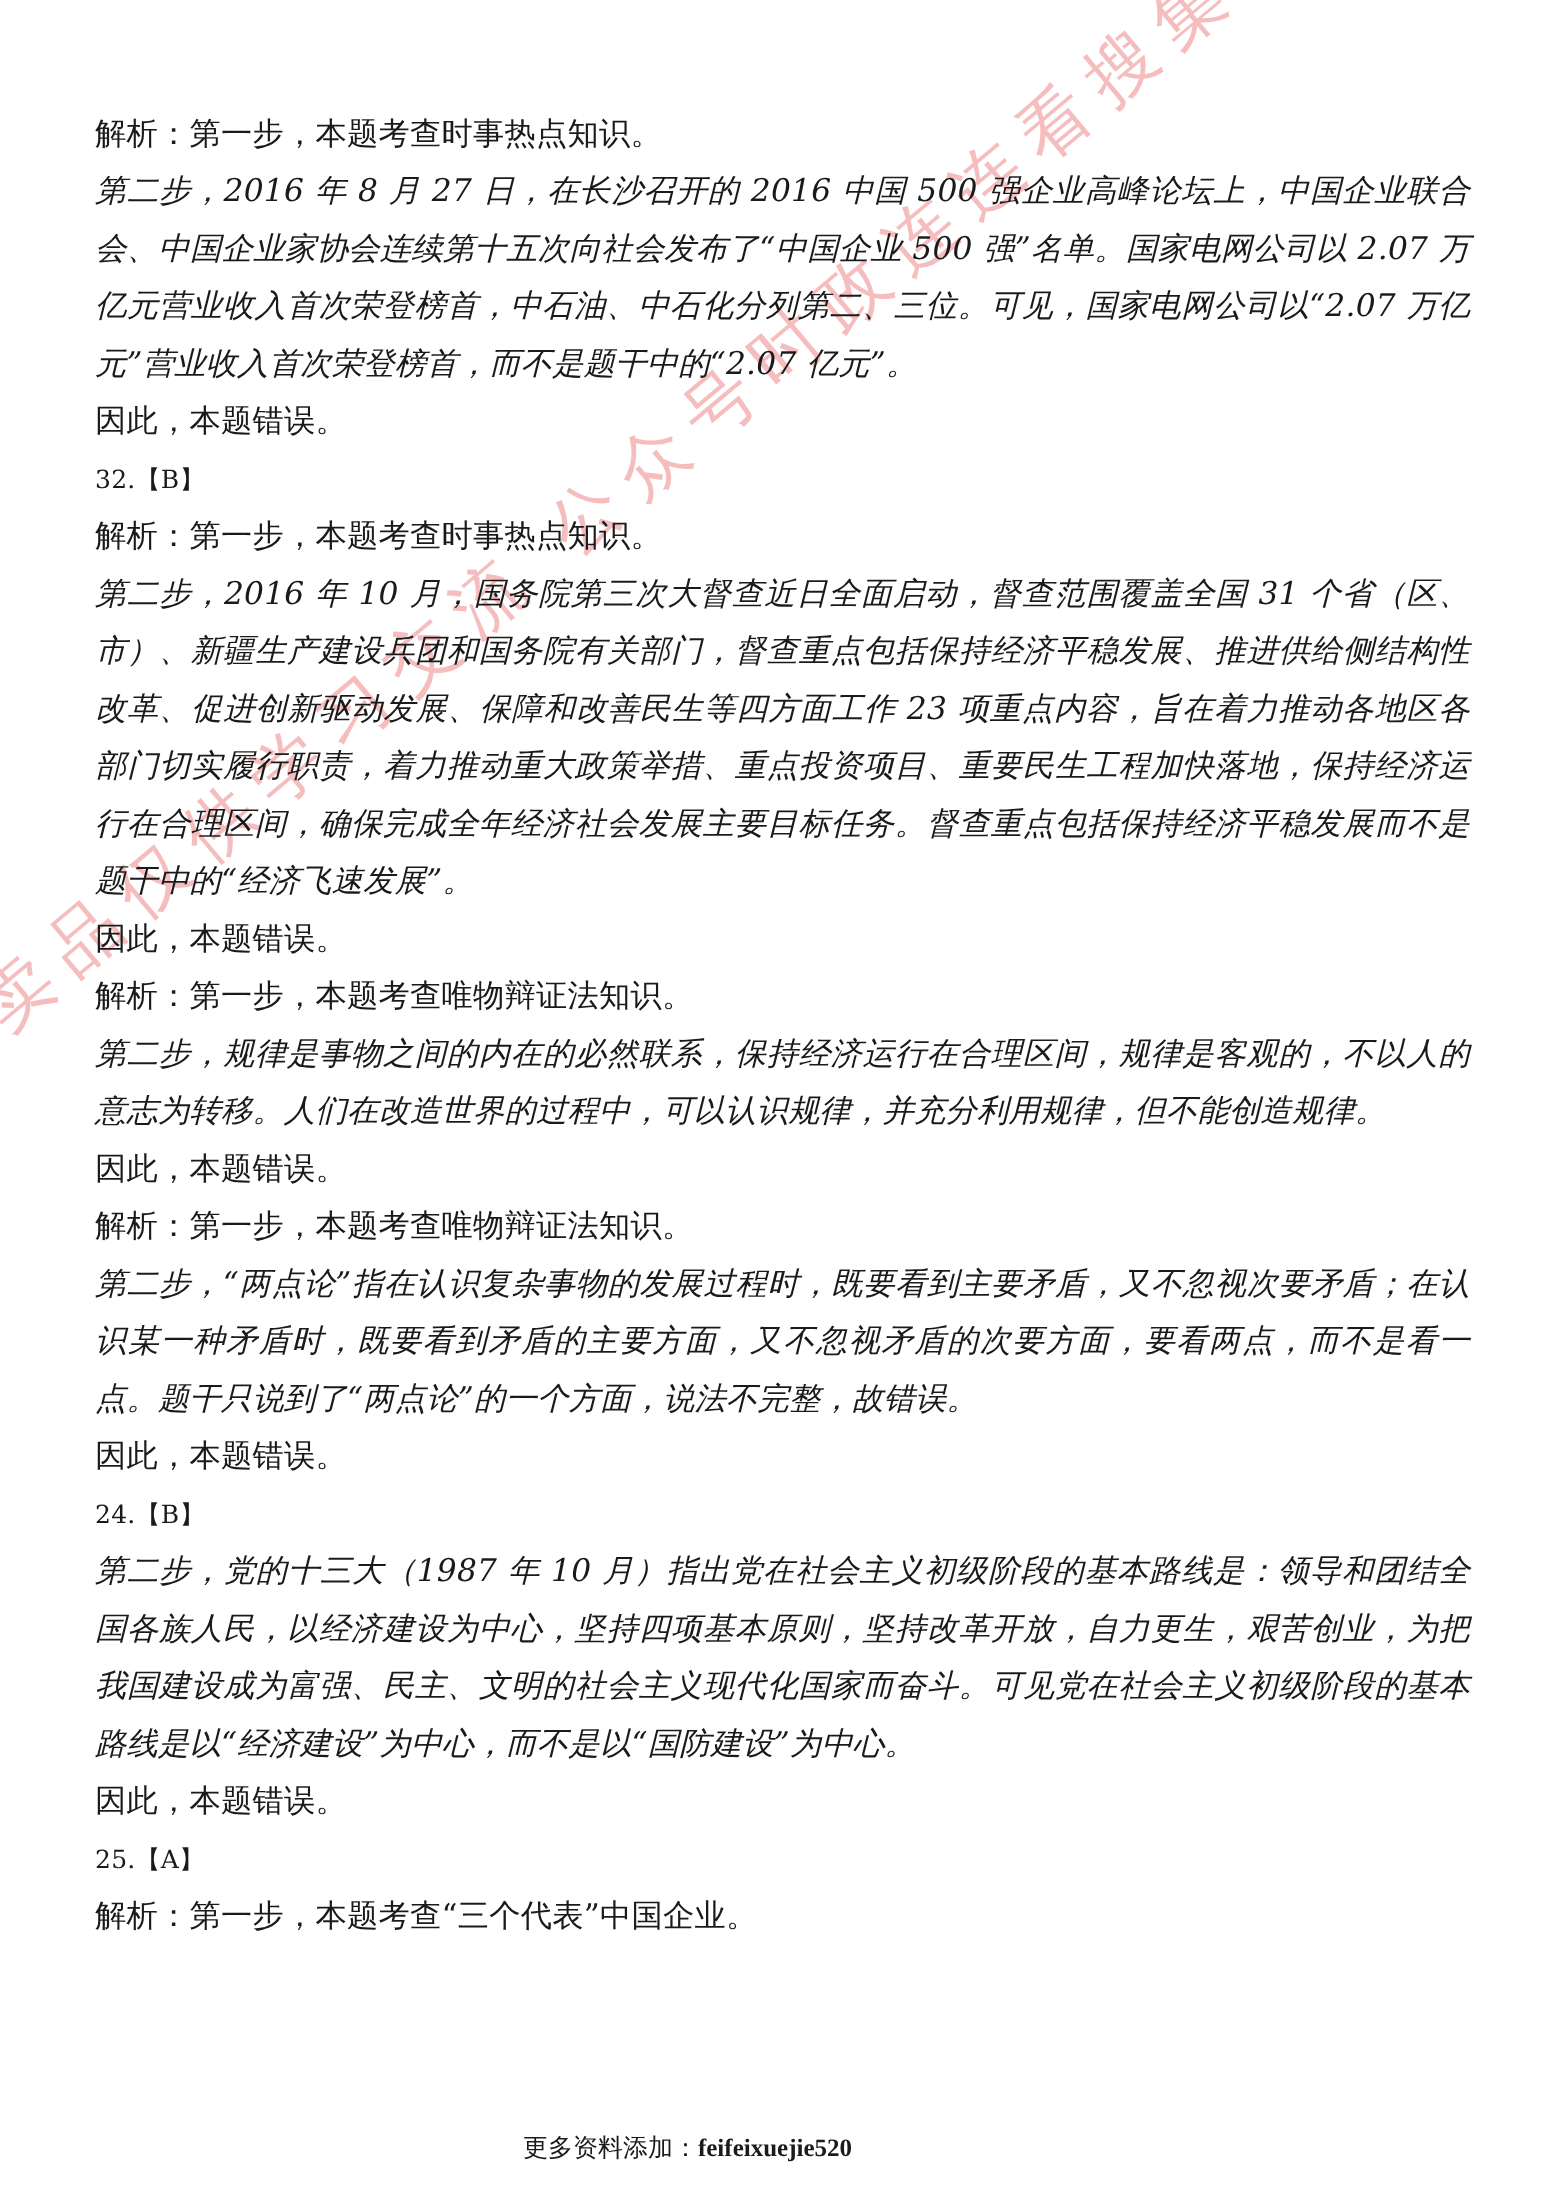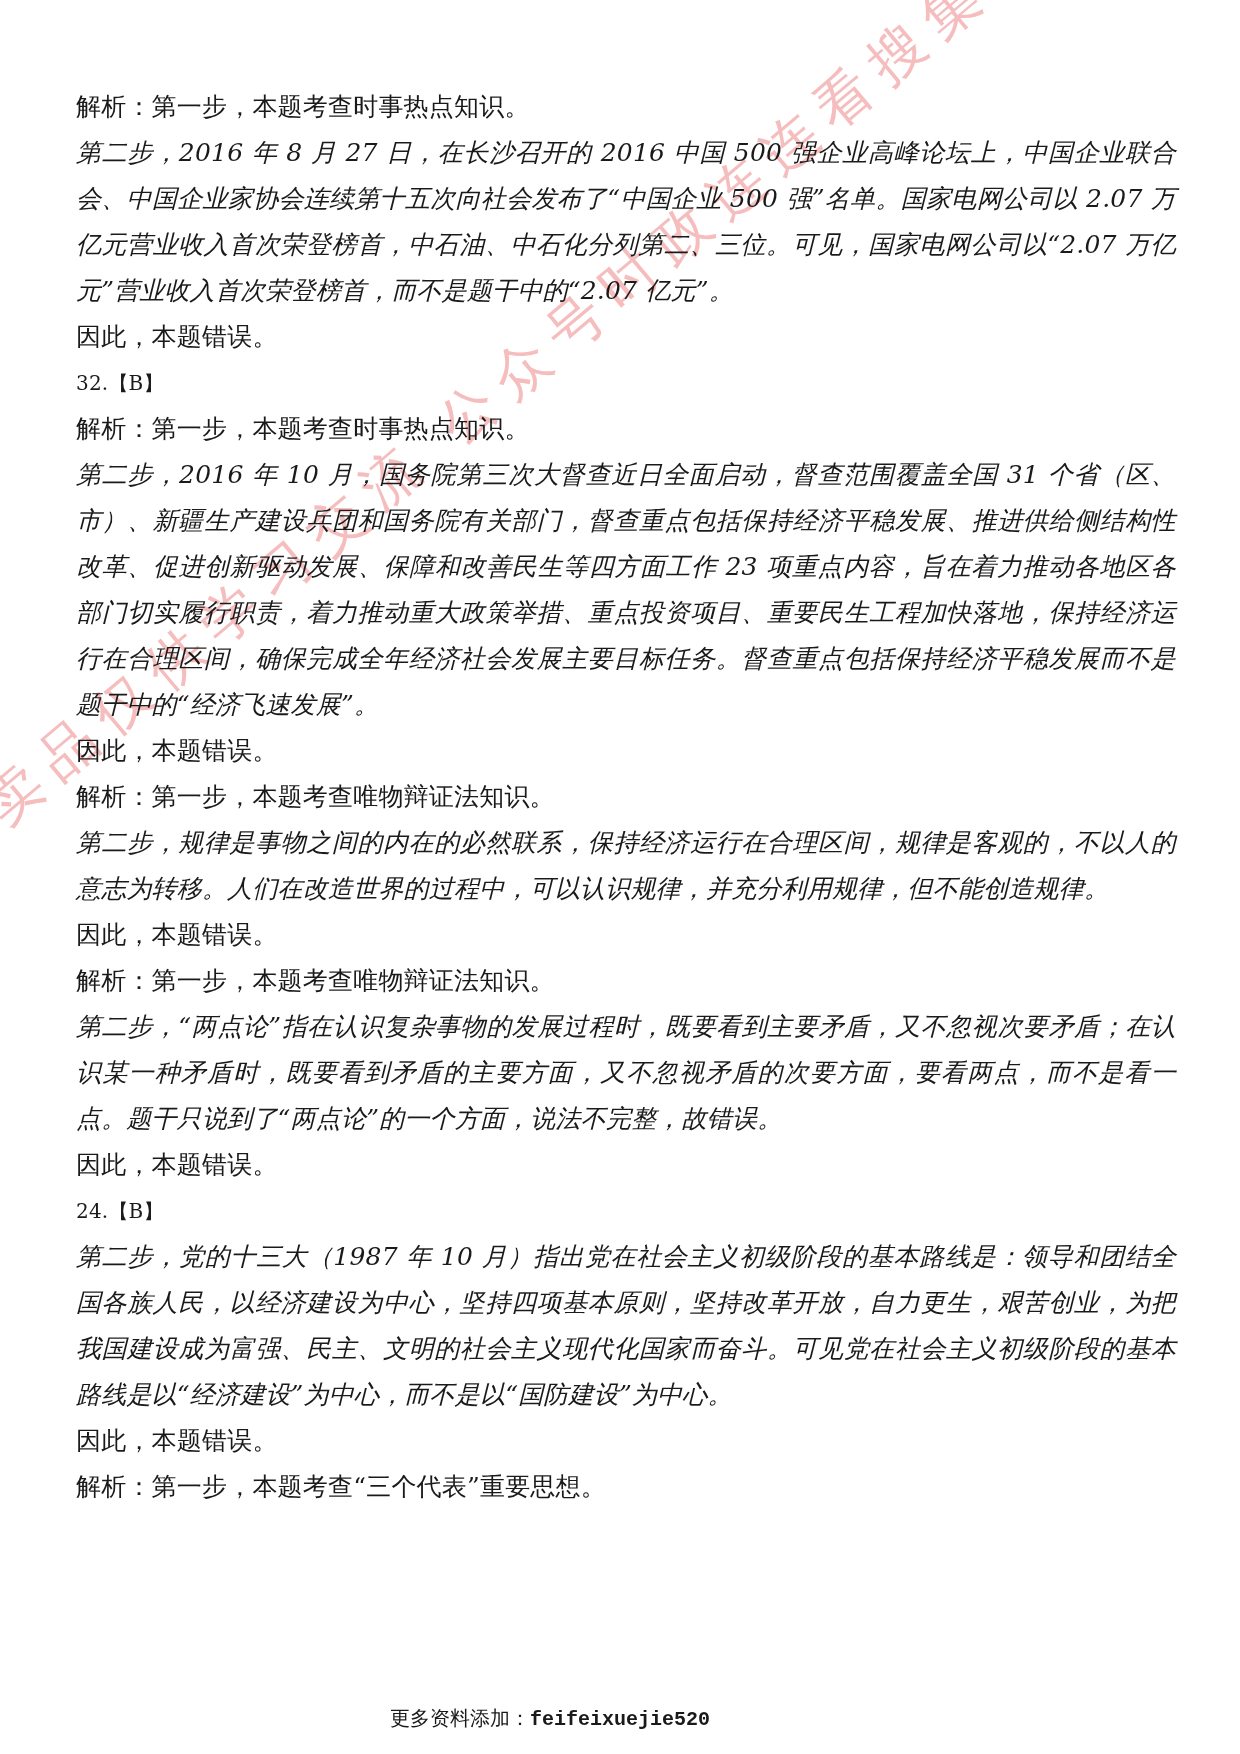--- a/index.html
+++ b/index.html
@@ -67,21 +67,21 @@
       left: 0;
       width: 1100px;
       text-align: center;
       font-size: 20px;
       z-index: 2;
     }
     .footer .label {
       font-family: "DejaVu Serif", "Liberation Serif", serif;
     }
     .footer .handle {
-      font-family: Liberation Mono, monospace;
+      font-family: Liberation Serif, serif;
       font-weight: bold;
     }
     .content { z-index: 2; }
   </style>
 </head>
 <body>
 
 <div class="page">
 
   <div class="watermark">非卖品仅供学习交流 公众号时政连连看搜集于网络</div>
@@ -101,20 +101,21 @@
     <div class="line">因此，本题错误。</div>
 
     <div class="line">解析：第一步，本题考查唯物辩证法知识。</div>
     <div class="line wrap">第二步，“两点论”指在认识复杂事物的发展过程时，既要看到主要矛盾，又不忽视次要矛盾；在认识某一种矛盾时，既要看到矛盾的主要方面，又不忽视矛盾的次要方面，要看两点，而不是看一点。题干只说到了“两点论”的一个方面，说法不完整，故错误。</div>
     <div class="line">因此，本题错误。</div>
 
     <div class="line answer">24.【B】</div>
     <div class="line wrap">第二步，党的十三大（1987 年 10 月）指出党在社会主义初级阶段的基本路线是：领导和团结全国各族人民，以经济建设为中心，坚持四项基本原则，坚持改革开放，自力更生，艰苦创业，为把我国建设成为富强、民主、文明的社会主义现代化国家而奋斗。可见党在社会主义初级阶段的基本路线是以“经济建设”为中心，而不是以“国防建设”为中心。</div>
     <div class="line">因此，本题错误。</div>
 
-    <div class="line">解析：第一步，本题考查“三个代表”重要思想。</div>
+    <div class="line answer">25.【A】</div>
+    <div class="line">解析：第一步，本题考查“三个代表”中国企业。</div>
   </div>
 
   <div class="footer">
     <span class="label">更多资料添加：</span><span class="handle">feifeixuejie520</span>
   </div>
 
 </div>
 
 </body></html>

